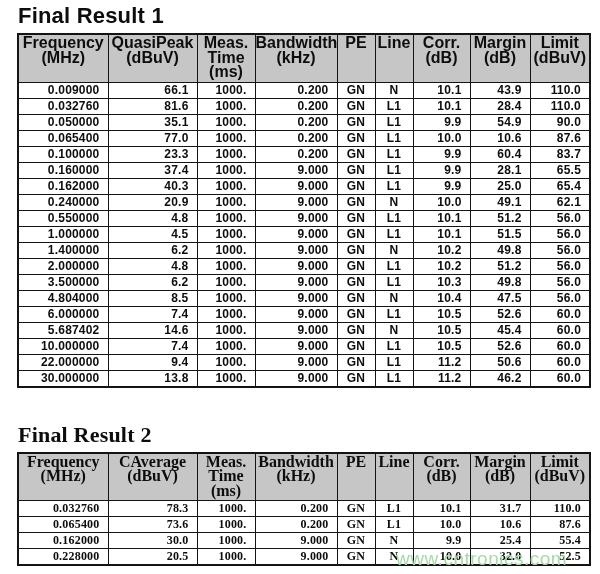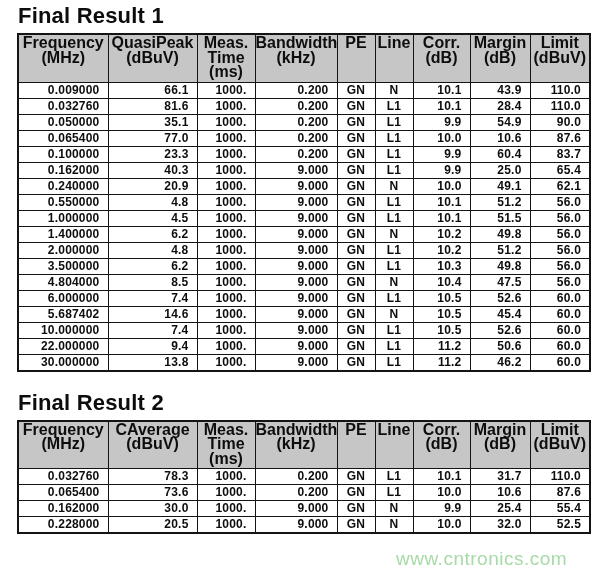--- a/index.html
+++ b/index.html
@@ -26,21 +26,21 @@
     height: 574px;
     position: relative;
   }
   h1.result-title {
     font-size: 22px;
     font-weight: bold;
     margin: 0 0 4px 1px;
     letter-spacing: 0.2px;
     color: var(--text);
   }
-  .section-2 { margin-top: 18px; }
+  .section-2 { margin-top: 34px; font-family: Liberation Serif, serif; }
   table.result-table {
     border-collapse: collapse;
     table-layout: fixed;
     width: 573px;
     border: 2px solid var(--border);
   }
   .result-table th, .result-table td {
     border: 1px solid var(--border);
     font-weight: bold;
     overflow: hidden;
@@ -170,20 +170,31 @@
             <td>23.3</td>
             <td>1000.</td>
             <td>0.200</td>
             <td>GN</td>
             <td>L1</td>
             <td>9.9</td>
             <td>60.4</td>
             <td>83.7</td>
           </tr>
           <tr>
+            <td>0.160000</td>
+            <td>37.4</td>
+            <td>1000.</td>
+            <td>9.000</td>
+            <td>GN</td>
+            <td>L1</td>
+            <td>9.9</td>
+            <td>28.1</td>
+            <td>65.5</td>
+          </tr>
+          <tr>
             <td>0.162000</td>
             <td>40.3</td>
             <td>1000.</td>
             <td>9.000</td>
             <td>GN</td>
             <td>L1</td>
             <td>9.9</td>
             <td>25.0</td>
             <td>65.4</td>
           </tr>

